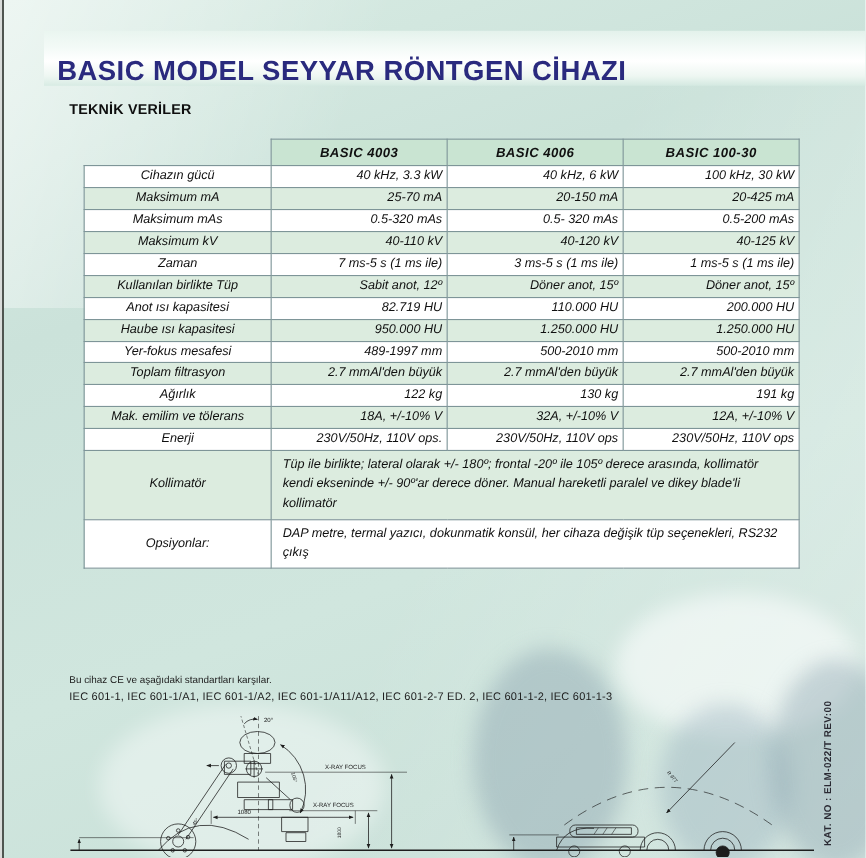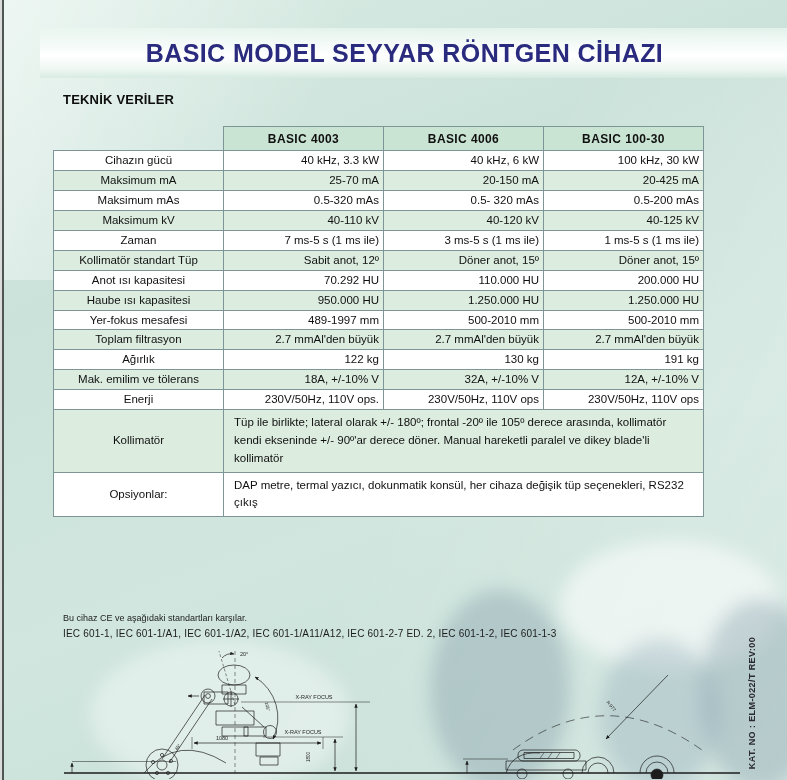--- a/index.html
+++ b/index.html
@@ -18,28 +18,28 @@
   #blob2 { left:560px; top:540px; width:220px; height:130px; background:rgba(255,255,255,0.55); }
   #blob3 { left:600px; top:640px; width:120px; height:150px; background:rgba(150,175,188,0.40); }
   #blob4 { left:700px; top:600px; width:120px; height:190px; background:rgba(135,160,172,0.40); }
   #blob5 { left:90px; top:640px; width:260px; height:150px; background:rgba(255,255,255,0.40); }
 
   .left-edge { position:absolute; left:0; top:0; bottom:0; width:6px;
     background:linear-gradient(90deg,#d9dcda 0 2px, #4f5550 2px 4px, rgba(0,0,0,0) 4px); }
 
   .title-band { position:absolute; left:40px; right:0; top:28px; height:50px;
     background:linear-gradient(180deg, rgba(234,246,240,0.75) 0%, #f3faf7 30%, #ffffff 55%, #eef7f2 82%, rgba(213,234,226,0.85) 100%); }
-  .title-band h1 { margin:0; line-height:50px; text-align:center; padding-right:18px;
+  .title-band h1 { margin:12px; line-height:50px; padding-right:18px;
     font-size:25px; font-weight:bold; letter-spacing:0.4px; color:#2a2a7e; }
 
   .section-heading { position:absolute; left:63px; top:92px;
     font-size:13px; font-weight:bold; letter-spacing:0.2px; color:#0e0e0e;text-align:right; }
 
-  table.spec { position:absolute; left:53px; top:126px; width:650px;
-    border-collapse:collapse; table-layout:fixed; font-size:11.5px; }
+  table.spec { position:absolute; left:76px; top:126px; width:650px;
+    border-collapse:collapse; table-layout:fixed; font-size:11.5px;font-style:italic; }
   table.spec th, table.spec td { border:1px solid #7e9598; }
   table.spec thead th { background:#c9e4d2; font-weight:bold; font-size:12px;
     height:21px; padding:1px 2px; letter-spacing:0.4px; }
   table.spec th.corner { background:transparent; border:none; }
   table.spec tbody tr:nth-child(odd)  { background:#ffffff; }
   table.spec tbody tr:nth-child(even) { background:#dcecdf; }
   td.lbl { text-align:center; padding:2px 8px; line-height:1.3; }
   td.val { text-align:right; padding:2px 4px; line-height:1.3; white-space:pre-line; }
   td.span-text { text-align:left; padding:4px 10px; line-height:1.55; }
 
@@ -114,28 +114,28 @@
         <td class="val">40-120 kV</td>
         <td class="val">40-125 kV</td>
       </tr>
       <tr>
         <td class="lbl">Zaman</td>
         <td class="val">7 ms-5 s (1 ms ile)</td>
         <td class="val">3 ms-5 s (1 ms ile)</td>
         <td class="val">1 ms-5 s (1 ms ile)</td>
       </tr>
       <tr>
-        <td class="lbl">Kollimatör standart Tüp</td>
+        <td class="lbl">Kullanılan birlikte Tüp</td>
         <td class="val">Sabit anot, 12º</td>
         <td class="val">Döner anot, 15º</td>
         <td class="val">Döner anot, 15º</td>
       </tr>
       <tr>
         <td class="lbl">Anot ısı kapasitesi</td>
-        <td class="val">70.292 HU</td>
+        <td class="val">82.719 HU</td>
         <td class="val">110.000 HU</td>
         <td class="val">200.000 HU</td>
       </tr>
       <tr>
         <td class="lbl">Haube ısı kapasitesi</td>
         <td class="val">950.000 HU</td>
         <td class="val">1.250.000 HU</td>
         <td class="val">1.250.000 HU</td>
       </tr>
       <tr>

